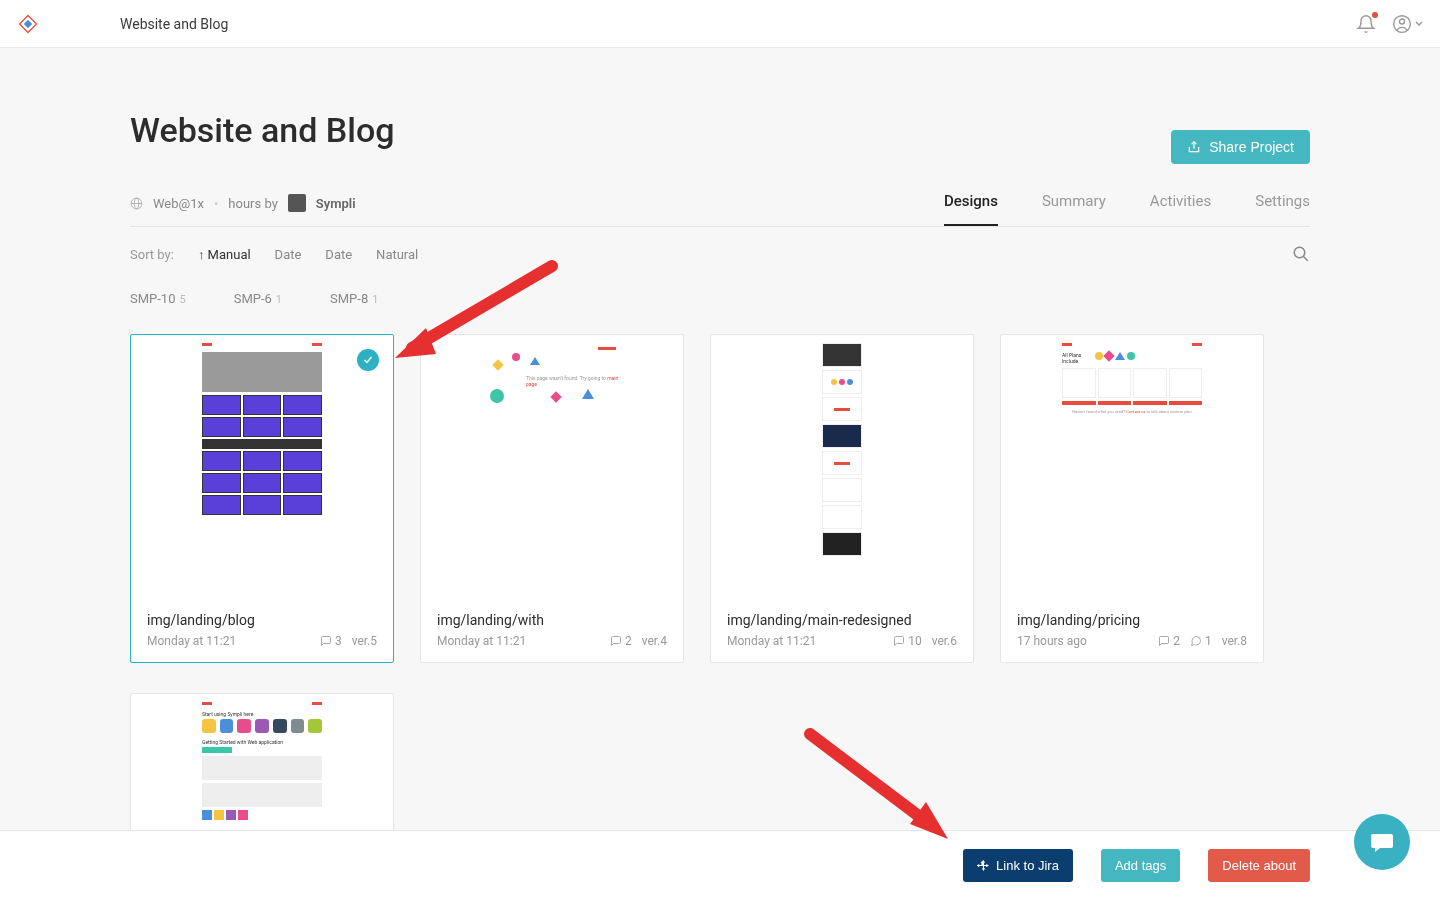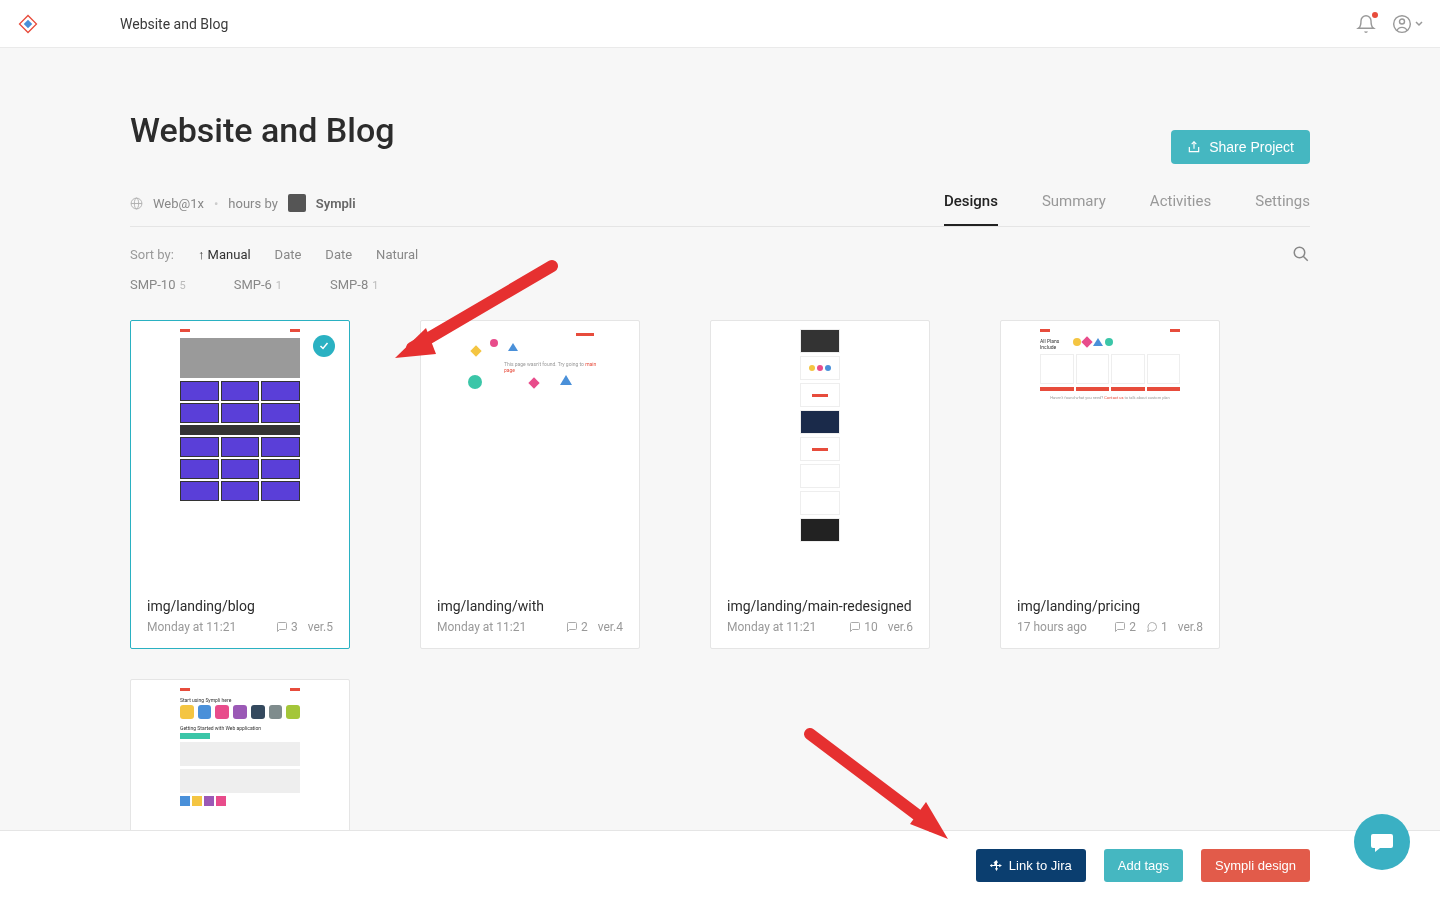--- a/index.html
+++ b/index.html
@@ -23,50 +23,50 @@
 
 .meta-row { display: flex; justify-content: space-between; align-items: flex-end; border-bottom: 1px solid #e5e5e5; padding-bottom: 0; margin-bottom: 18px; }
 .meta-left { display: flex; align-items: center; gap: 10px; font-size: 13px; color: #888; padding-bottom: 14px; text-align: right; }
 .meta-left .dot { color: #ccc; }
 .owner-avatar { width: 18px; height: 18px; background: #555; border-radius: 2px; display: inline-block; vertical-align: middle; }
 .owner-name { font-weight: 600; color: #666; }
 .tabs { display: flex; gap: 44px; }
 .tab { font-size: 15px; color: #999; padding: 0 0 14px 0; cursor: pointer; }
 .tab.active { color: #222; border-bottom: 2px solid #222; font-weight: 500; }
 
-.sort-row { display: flex; align-items: center; gap: 24px; font-size: 13px; color: #888; margin-bottom: 14px; }
+.sort-row { display: flex; align-items: center; gap: 24px; font-size: 13px; color: #888; margin-bottom: 28px; }
 .sort-label { color: #999; }
 .sort-option { color: #888; cursor: pointer; }
 .sort-option.active { color: #333; }
 .sort-spacer { flex: 1; }
 .search-icon { color: #999; cursor: pointer; }
 
 .tag-row { display: flex; align-items: center; gap: 48px; font-size: 13px; color: #888; margin-bottom: 28px; }
 .tag-item span.count { color: #bbb; font-size: 11px; margin-left: 4px; }
 
 
 .card-grid { display: grid; grid-template-columns: repeat(4, 260px); gap: 30px; }
-.card { width: 220px; background: #fff; border: 1px solid #e5e5e5; border-radius: 2px; position: relative; }
+.card { width: 264px; background: #fff; border: 1px solid #e5e5e5; border-radius: 2px; position: relative; }
 .card.selected { border: 1.5px solid #2ab1c2; }
 .check-badge { position: absolute; top: 14px; right: 14px; width: 22px; height: 22px; border-radius: 50%; background: #2ab1c2; display: flex; align-items: center; justify-content: center; }
 .thumb-wrap { height: 265px; display: flex; align-items: flex-start; justify-content: center; padding-top: 8px; overflow: hidden; }
 .thumb { background: #fff; }
 .card-footer { padding: 12px 16px 14px 16px; }
 .card-title { font-size: 14px; color: #2c2c2c; margin-bottom: 6px; }
 .card-meta-row { display: flex; justify-content: space-between; align-items: center; font-size: 12px; color: #999; }
 .card-stats { display: flex; align-items: center; gap: 10px; }
 .stat { display: flex; align-items: center; gap: 3px; }
 
 
 .selection-bar { position: fixed; bottom: 0; left: 0; right: 0; height: 70px; background: #fff; border-top: 1px solid #e5e5e5; display: flex; align-items: center; padding: 0 130px; z-index: 50; }
 .sel-text { display: flex; flex-direction: column; gap: 3px; }
 .sel-title { font-size: 14px; color: #2c2c2c; }
 .sel-sub { font-size: 13px; color: #999; }
 .sel-spacer { flex: 1; }
-.sel-actions { display: flex; gap: 18px; }
+.sel-actions { display: flex; gap: 28px; }
 .btn { border: none; border-radius: 3px; padding: 9px 14px; font-size: 13px; cursor: pointer; display: flex; align-items: center; gap: 6px; color: #fff; }
 .btn-jira { background: #0b3e6f; }
 .btn-tags { background: #45b7c1; }
 .btn-delete { background: #e25b4a; }
 
 
 .chat-widget { position: fixed; bottom: 30px; right: 30px; width: 56px; height: 56px; background: #3ab0c3; border-radius: 50%; display: flex; align-items: center; justify-content: center; z-index: 100; }
 
 
 .arrow-1 { position: absolute; top: 258px; left: 392px; z-index: 60; pointer-events: none; }
@@ -412,21 +412,21 @@
     <button class="btn btn-jira">
       <svg width="13" height="13" viewBox="0 0 24 24" fill="#fff">
           <path d="M12 2l3 5h-2v4h4V9l5 3-5 3v-2h-4v4h2l-3 5-3-5h2v-4H4v2l-5-3 5-3v2h4V7h-2z"></path>
         </svg>
       <span>Link to Jira</span>
     </button>
     <button class="btn btn-tags">
       <span>Add tags</span>
     </button>
     <button class="btn btn-delete">
-      <span>Sympli design</span>
+      <span>Delete about</span>
     </button>
   </div>
 </div>
 
 <div class="chat-widget">
   <svg width="28" height="28" viewBox="0 0 28 28">
       <path d="M5 6h18a2 2 0 0 1 2 2v10a2 2 0 0 1-2 2H12l-5 4v-4H5a2 2 0 0 1-2-2V8a2 2 0 0 1 2-2z" fill="#fff"></path>
     </svg>
 </div>
 

